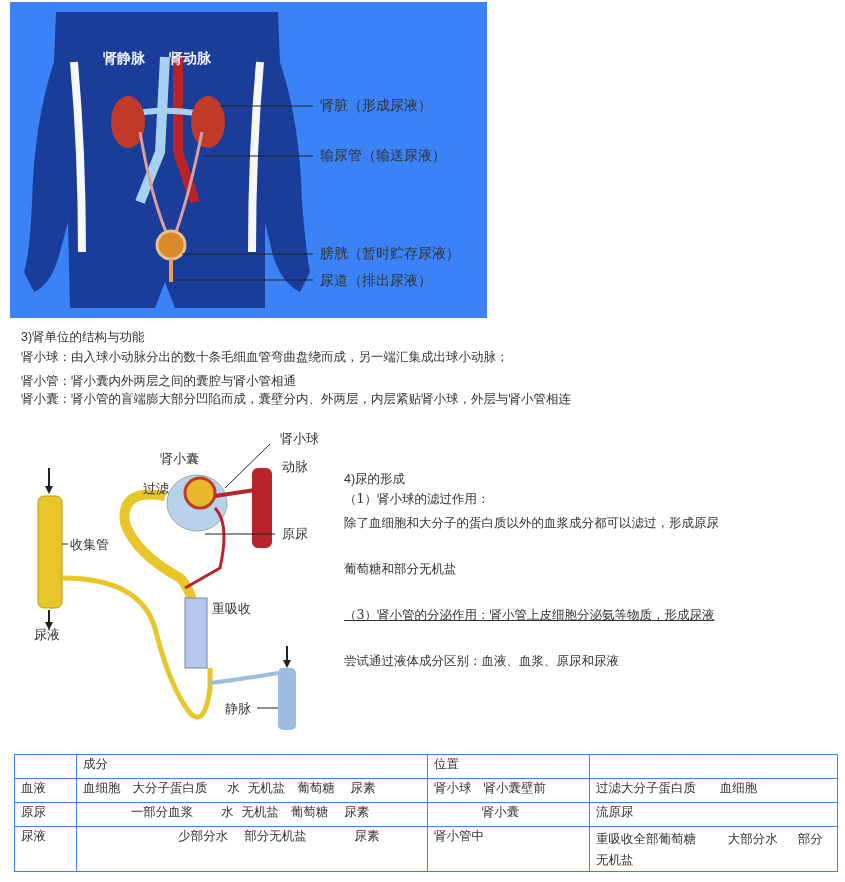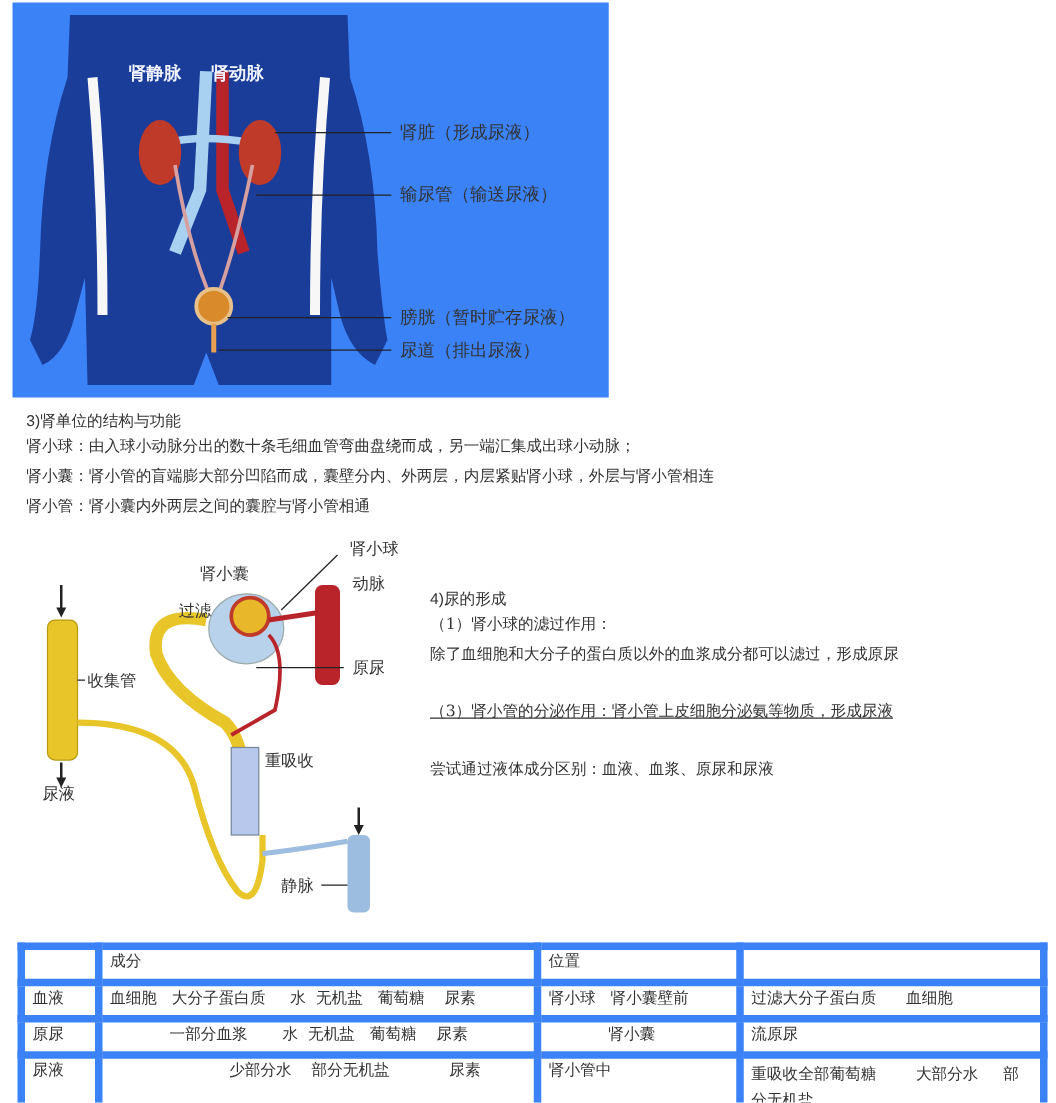--- a/index.html
+++ b/index.html
@@ -5,21 +5,21 @@
   html, body { margin:0; padding:0; background:#ffffff; }
   body { width:845px; height:882px; position:relative; overflow:hidden;
          font-family: "DejaVu Serif", "Liberation Serif", serif; color:#222; }
   .abs { position:absolute; }
   .txt { font-size:12.5px; line-height:18px; white-space:nowrap; color:#333; }
   .sans { font-family: "Liberation Sans", "DejaVu Sans", sans-serif; }
   .lbl { font-size:13px; color:#333; white-space:nowrap; }
   .lbl-w { font-size:14px; color:#f1f4ff; white-space:nowrap; font-weight:bold; }
   table.cmp { position:absolute; left:14px; top:754px; width:824px; border-collapse:collapse;
               font-size:12.5px; color:#333; }
-  table.cmp td { border:6px solid #3b82f6; padding:1px 6px; height:21px; vertical-align:top; white-space:pre; }
+  table.cmp td { border:1px solid #3b82f6; padding:1px 6px; height:21px; vertical-align:top; white-space:pre; }
   table.cmp td.wrap { white-space:pre-wrap; }
 </style>
 </head>
 <body>
 
 <div class="abs" style="left:10px;top:2px;width:477px;height:316px;background:#3b82f6;text-align:center;">
   <svg width="477" height="316">
 
     <path d="M46 10 L268 10 L270 60 Q290 120 292 200 Q296 250 300 270 L290 290 Q270 280 262 250 L255 220 L255 306 L165 306 L155 280 L145 306 L60 306 L58 220 L50 250 Q42 282 24 290 L14 270 Q20 250 22 200 Q24 120 44 60 Z" fill="#1a3d9a"></path>
 
@@ -48,22 +48,22 @@
   <span class="abs lbl-w" style="left:159px;top:48px;">肾动脉</span>
   <span class="abs lbl" style="left:310px;top:95px;font-size:14px;">肾脏（形成尿液）</span>
   <span class="abs lbl" style="left:310px;top:145px;font-size:14px;">输尿管（输送尿液）</span>
   <span class="abs lbl" style="left:310px;top:243px;font-size:14px;">膀胱（暂时贮存尿液）</span>
   <span class="abs lbl" style="left:310px;top:270px;font-size:14px;">尿道（排出尿液）</span>
 </div>
 
 <div class="abs txt" style="left:21px;top:328px;">
   <div class="sans" style="height:20px;">3)肾单位的结构与功能</div>
   <div style="height:24px;">肾小球：由入球小动脉分出的数十条毛细血管弯曲盘绕而成，另一端汇集成出球小动脉；</div>
+  <div>肾小管：肾小囊内外两层之间的囊腔与肾小管相通</div>
   <div style="height:24px;">肾小囊：肾小管的盲端膨大部分凹陷而成，囊壁分内、外两层，内层紧贴肾小球，外层与肾小管相连</div>
-  <div>肾小管：肾小囊内外两层之间的囊腔与肾小管相通</div>
 </div>
 
 <div class="abs" style="left:20px;top:428px;width:310px;height:310px;">
   <svg width="310" height="310">
 
     <rect x="18" y="68" width="24" height="112" rx="6" fill="#e8c62a" stroke="#b89a10"></rect>
     <line x1="29" y1="40" x2="29" y2="62" stroke="#222" stroke-width="2"></line>
     <polygon points="25,58 33,58 29,66" fill="#222"></polygon>
     <line x1="29" y1="182" x2="29" y2="198" stroke="#222" stroke-width="2"></line>
     <polygon points="25,194 33,194 29,202" fill="#222"></polygon>
@@ -99,20 +99,21 @@
   <span class="abs lbl" style="left:50px;top:108px;">收集管</span>
   <span class="abs lbl" style="left:14px;top:198px;">尿液</span>
   <span class="abs lbl" style="left:192px;top:172px;">重吸收</span>
   <span class="abs lbl" style="left:205px;top:272px;">静脉</span>
 </div>
 
 <div class="abs txt" style="left:344px;top:470px;">
   <div class="sans" style="height:20px;">4)尿的形成</div>
   <div style="height:24px;">（1）肾小球的滤过作用：</div>
   <div style="height:46px;">除了血细胞和大分子的蛋白质以外的血浆成分都可以滤过，形成原尿</div>
+  <div style="height:46px;">葡萄糖和部分无机盐</div>
   <div style="height:46px;text-decoration:underline;">（3）肾小管的分泌作用：肾小管上皮细胞分泌氨等物质，形成尿液</div>
   <div>尝试通过液体成分区别：血液、血浆、原尿和尿液</div>
 </div>
 
 <table class="cmp">
   <colgroup>
       <col style="width:62px">
       <col style="width:351px">
       <col style="width:162px">
       <col>

